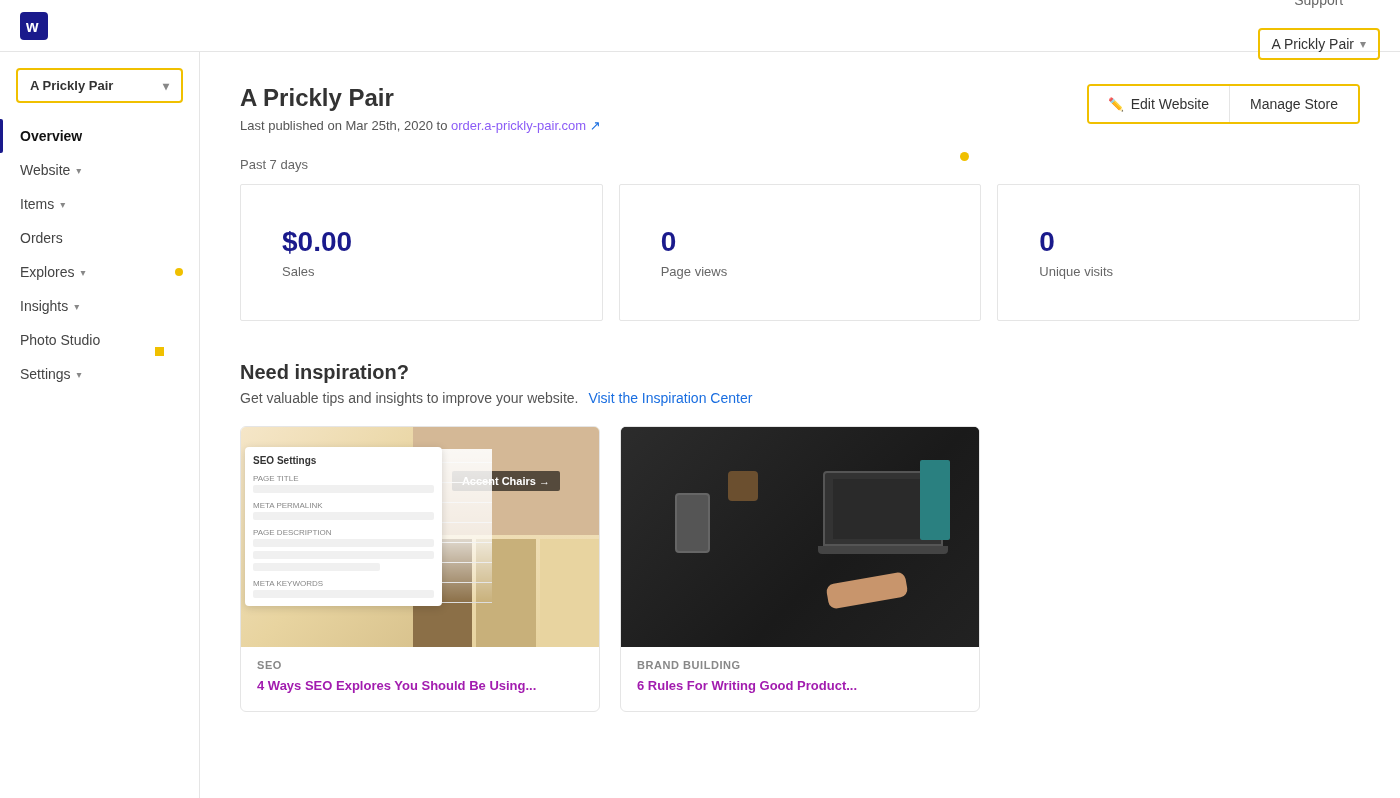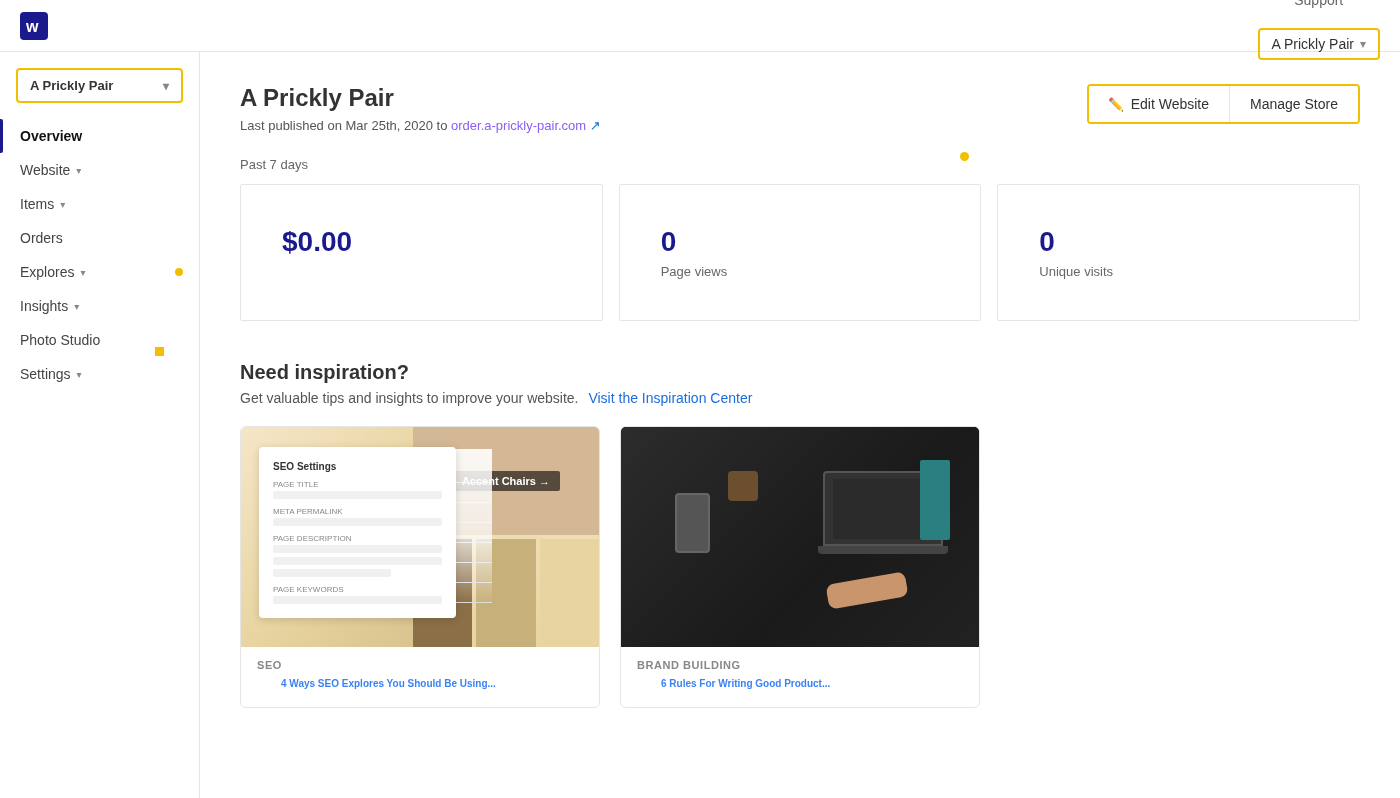--- a/index.html
+++ b/index.html
@@ -91,21 +91,21 @@
     .inspiration-subtitle a { color: #1a6ee0; text-decoration: none; font-weight: 500; }
 
     .cards-grid { display: grid; grid-template-columns: repeat(3, 1fr); gap: 20px; }
     .article-card { border-radius: 6px; overflow: hidden; border: 1px solid #e5e5e5; }
     .article-card-image {
       width: 100%; height: 220px; object-fit: cover;
       display: block; background: #ccc;
     }
     .article-card-body { padding: 12px 16px 16px; }
     .article-card-category { font-size: 11px; font-weight: 700; text-transform: uppercase; color: #888; margin-bottom: 6px; letter-spacing: 0.05em; }
-    .article-card-title { font-size: 10px; font-weight: 600; color: #3b82f6; line-height: 1.4; margin-left: 24px; }
+    .article-card-title { font-size: 13px; font-weight: 600; color: #a21caf; line-height: 1.4; }
 
     
     .img-seo {
       background: linear-gradient(135deg, #f5e6c8 0%, #e8d4a0 40%, #c8b07a 100%);
       position: relative; overflow: hidden;
     }
     .img-seo::after {
       content: '';
       position: absolute; inset: 0;
       background: 
@@ -209,20 +209,21 @@
         </button>
       </div>
     </div>
 
     <div>
       <p class="stats-period">Past 7 days</p>
       <div class="stats-grid">
 
         <div class="stat-card">
           <div class="stat-value">$0.00</div>
+          <div class="stat-label">Sales</div>
         </div>
 
         <div class="stat-card">
           <div class="stat-value">0</div>
           <div class="stat-label">Page views</div>
         </div>
 
         <div class="stat-card">
           <div class="stat-value">0</div>
           <div class="stat-label">Unique visits</div>
@@ -235,31 +236,31 @@
       <p class="inspiration-subtitle">
         <span>Get valuable tips and insights to improve your website.</span>
         <a href="#" style="margin-left:6px;">Visit the Inspiration Center</a>
       </p>
 
       <div class="cards-grid">
 
         <div class="article-card">
           <div class="article-card-image img-seo" style="position:relative; height:220px;">
 
-            <div style="position:absolute; left:18px; top:20px; width:55%; background:white; border-radius:4px; padding:14px; font-size:9px; box-shadow:0 2px 8px rgba(0,0,0,0.15); z-index:2;">
+            <div style="position:absolute; left:4px; top:20px; width:55%; background:white; border-radius:4px; padding:8px; font-size:9px; box-shadow:0 2px 8px rgba(0,0,0,0.15); z-index:2;">
               <div style="font-weight:700; margin-bottom:8px; font-size:10px;">SEO Settings</div>
               <div style="color:#888; font-size:8px; margin-bottom:2px;">PAGE TITLE</div>
               <div style="background:#f0f0f0; height:8px; border-radius:2px; margin-bottom:8px;"></div>
               <div style="color:#888; font-size:8px; margin-bottom:2px;">META PERMALINK</div>
               <div style="background:#f0f0f0; height:8px; border-radius:2px; margin-bottom:8px;"></div>
               <div style="color:#888; font-size:8px; margin-bottom:2px;">PAGE DESCRIPTION</div>
               <div style="background:#f0f0f0; height:8px; border-radius:2px; margin-bottom:4px;"></div>
               <div style="background:#f0f0f0; height:8px; border-radius:2px; margin-bottom:4px;"></div>
               <div style="background:#f0f0f0; height:8px; border-radius:2px; width:70%; margin-bottom:8px;"></div>
-              <div style="color:#888; font-size:8px; margin-bottom:2px;">PAGE KEYWORDS</div>
+              <div style="color:#888; font-size:8px; margin-bottom:2px;">META KEYWORDS</div>
               <div style="background:#f0f0f0; height:8px; border-radius:2px;"></div>
             </div>
 
             <div style="position:absolute; right:0; top:0; width:52%; height:100%; background:linear-gradient(to bottom, #f5e6c8, #e8d4a0); display:flex; flex-direction:column; gap:4px; overflow:hidden;">
               <div style="background:#d4b896; height:50%; display:flex; align-items:center; justify-content:center; position:relative;">
                 <div style="background:rgba(0,0,0,0.6); color:white; font-size:11px; font-weight:600; padding:4px 10px; border-radius:2px;">Accent Chairs →</div>
               </div>
               <div style="display:flex; height:50%; gap:4px;">
                 <div style="flex:1; background:#8b6f47;"></div>
                 <div style="flex:1; background:#c8b07a;"></div>

